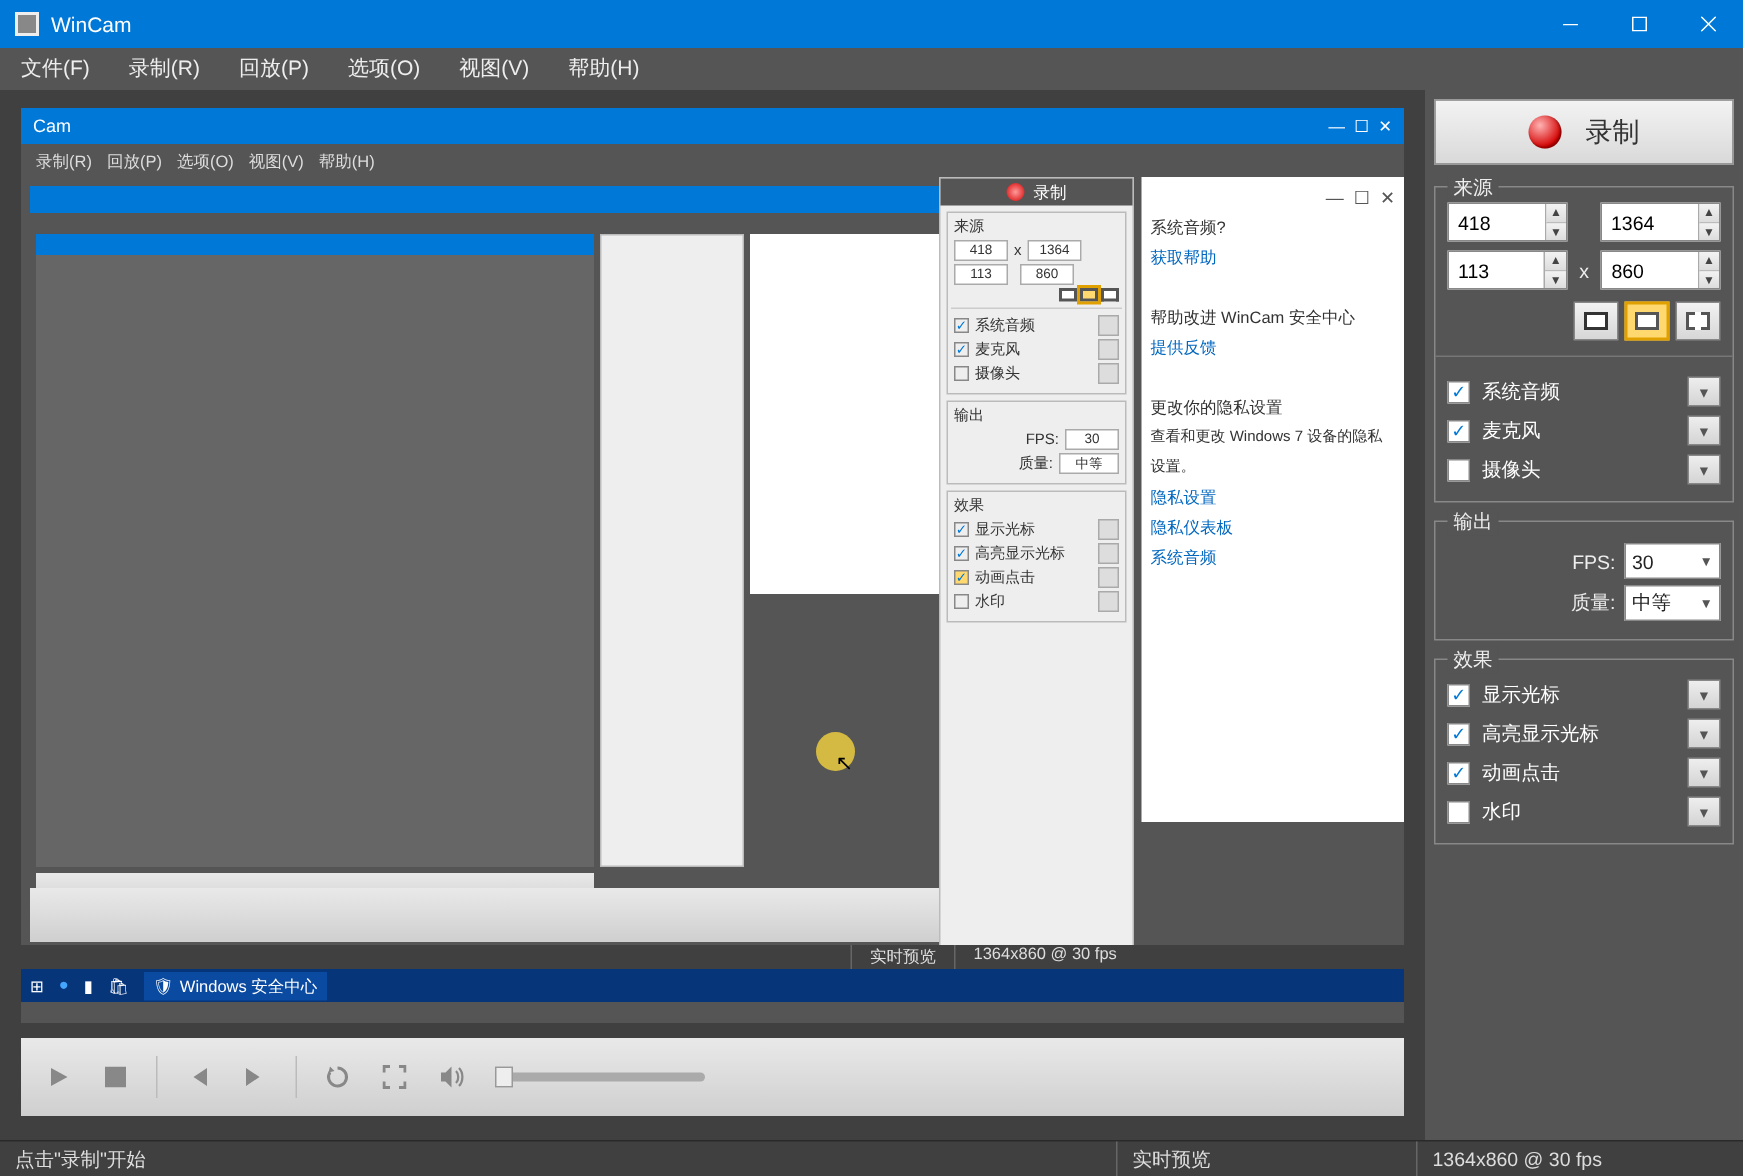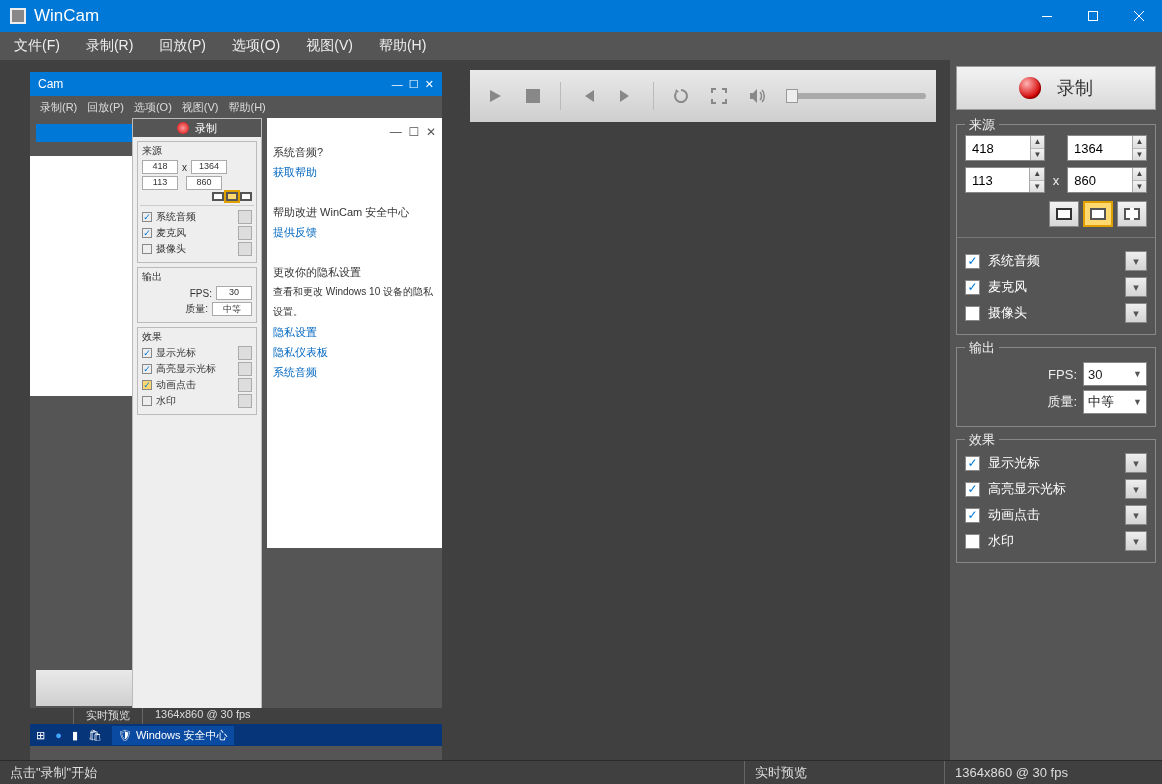--- a/index.html
+++ b/index.html
@@ -2,31 +2,31 @@
 <html><head>
 <meta charset="utf-8">
 <style>
 * { box-sizing: border-box; margin: 0; padding: 0; font-family: "Segoe UI", "Microsoft YaHei", sans-serif; }
 body { width: 1162px; height: 784px; background: #404040; overflow: hidden; position: relative; }
 
 
 .titlebar { height: 32px; background: #0078d7; display: flex; align-items: center; color: #fff; }
 .titlebar .app-icon { width: 16px; height: 16px; margin: 0 8px 0 10px; background: #eee; display: inline-block; position: relative; }
 .titlebar .app-icon::after { content:""; position:absolute; inset:2px; background:#888; }
-.titlebar .title { font-size: 17px; flex: 0 0 auto; }
+.titlebar .title { font-size: 14px; flex: 0 0 auto; }
 .titlebar .spacer { flex: 1; }
 .win-btn { width: 46px; height: 32px; display: flex; align-items: center; justify-content: center; color: #fff; }
 
 
 .menubar { height: 28px; background: #555; display: flex; align-items: center; padding: 0 8px; gap: 14px; color: #eee; font-size: 14px; }
 .menubar .menu-item { padding: 2px 6px; }
 
 
 .main { position: absolute; top: 60px; left: 0; right: 0; bottom: 24px; display: flex; }
-.left-pane { flex: 1; display: flex; flex-direction: row; position: relative; padding-left: 16px; }
+.left-pane { flex: 1; display: flex; flex-direction: column; position: relative; }
 .right-panel { width: 212px; background: #555; padding: 6px; overflow: hidden; }
 
 
 .preview-wrap { flex: 1; margin: 12px 14px 0 14px; background: #555; position: relative; display:flex; }
 .preview { flex:1; margin: 0; background: linear-gradient(180deg,#0078d7 0 28px,#666 28px); position: relative; overflow:hidden; border:0; }
 
 .pv-title { height:24px; background:#0078d7; color:#fff; font-size:12px; display:flex; align-items:center; padding:0 8px; justify-content:space-between;}
 .pv-menu { height:22px; background:#555; color:#ddd; font-size:11px; display:flex; align-items:center; gap:10px; padding:0 10px;}
 .pv-body { position:absolute; top:46px; left:0; right:0; bottom:0; background:#555; }
 .pv-inner { position:absolute; top:6px; left:6px; right:310px; bottom:54px; background:#666; }
@@ -236,21 +236,21 @@
 
           <div class="pv-helparea">
             <div style="display:flex;justify-content:flex-end;gap:18px;color:#555;font-size:12px;">— &nbsp;☐&nbsp; ✕</div>
             <div class="hx">系统音频?</div>
             <div>获取帮助</div>
             <br>
             <div class="hx">帮助改进 WinCam 安全中心</div>
             <div>提供反馈</div>
             <br>
             <div class="hx">更改你的隐私设置</div>
-            <div class="hx" style="font-size:10px;">查看和更改 Windows 10 设备的隐私设置。</div>
+            <div class="hx" style="font-size:10px;">查看和更改 Windows 7 设备的隐私设置。</div>
             <div>隐私设置</div>
             <div>隐私仪表板</div>
             <div>系统音频</div>
           </div>
 
           <div style="position:absolute;left:530px;top:370px;width:26px;height:26px;border-radius:50%;background:rgba(255,220,60,.75);"></div>
           <div style="position:absolute;left:543px;top:382px;font-size:14px;color:#000;">↖</div>
 
           <div class="pv-playbar" style="bottom:54px;left:6px;right:310px;"></div>
 

